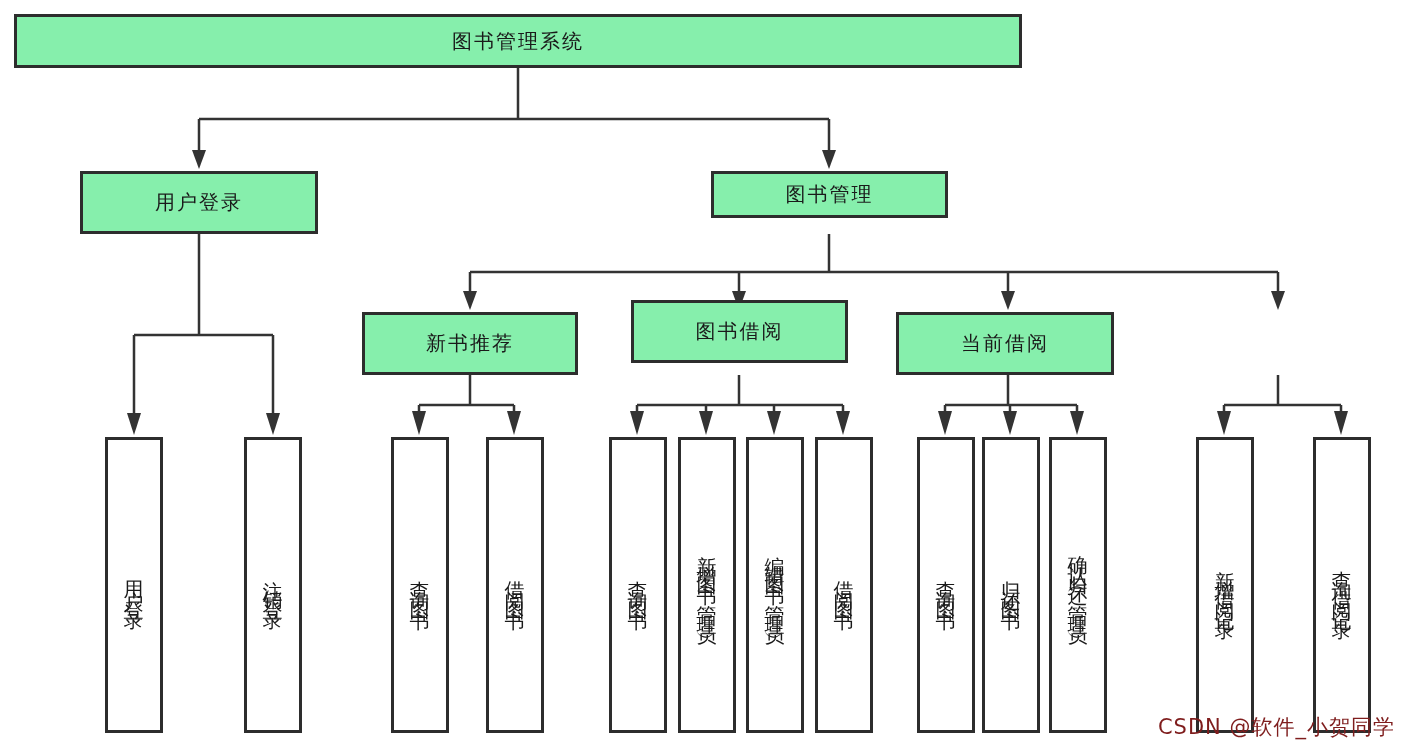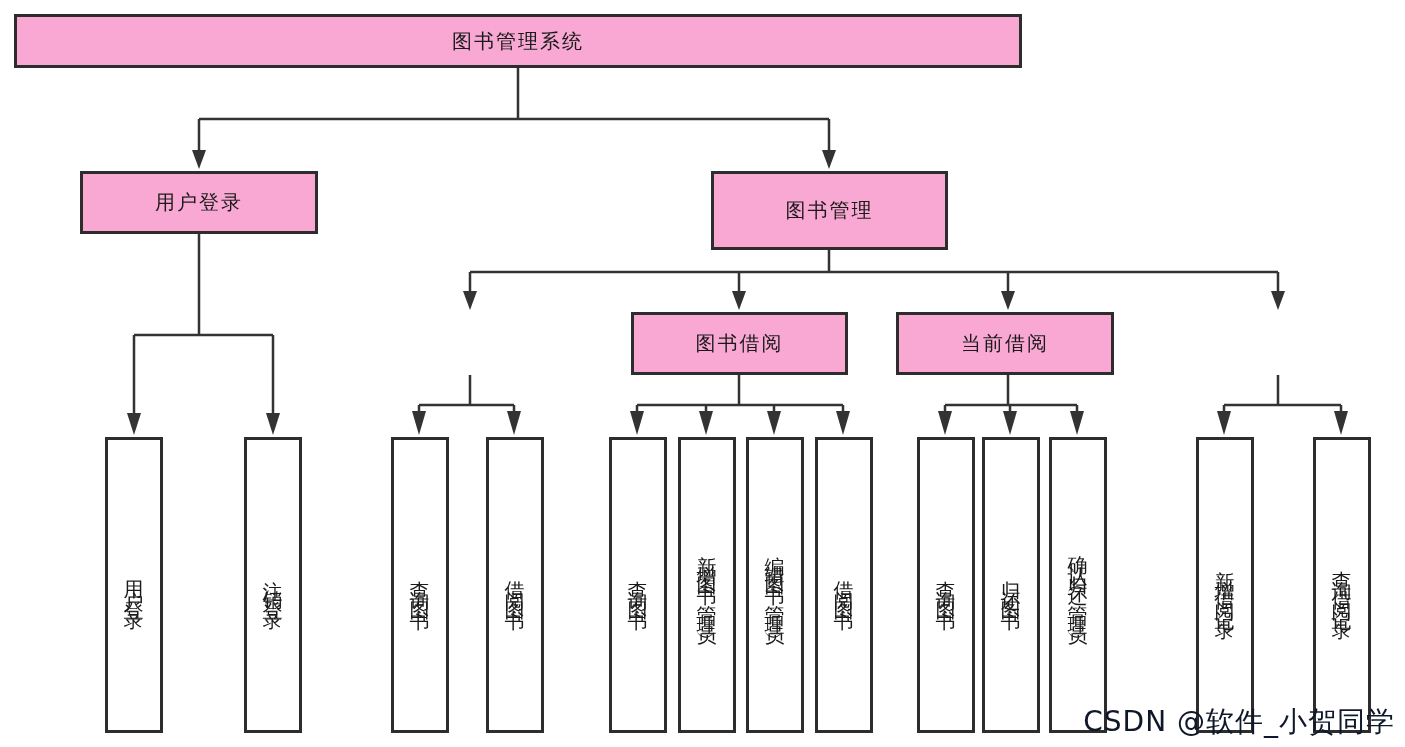--- a/index.html
+++ b/index.html
@@ -14,21 +14,21 @@
   #wires {
     position: absolute;
     left: 0; top: 0;
     width: 1405px; height: 747px;
     pointer-events: none;
   }
   .hnode {
     position: absolute;
     box-sizing: border-box;
     border: 3px solid #2d2d2d;
-    background: #f9a8d4;
+    background: #86efac;
     display: flex;
     align-items: center;
     justify-content: center;
     font-size: 20px;
     color: #1a1a1a;
     letter-spacing: 2px;
     z-index: 2;
   }
   .vnode {
     position: absolute;
@@ -49,22 +49,22 @@
     font-size: 20px;
     line-height: 1;
     letter-spacing: 10px;
     color: #1a1a1a;
     white-space: nowrap;
   }
   #watermark {
     position: absolute;
     right: 10px;
     bottom: 6px;
-    font-size: 28px;
-    color: #0f172a;
+    font-size: 21px;
+    color: #7f1d1d;
     z-index: 5;
     letter-spacing: 1px;
   }
 </style>
 </head>
 <body>
 
 <div id="canvas">
 
   <svg id="wires" viewBox="0 0 1405 747" aria-hidden="true">
@@ -110,25 +110,28 @@
     </g>
   </svg>
 
   <div class="hnode" style="left:14px; top:14px; width:1008px; height:54px;">
     <span>图书管理系统</span>
   </div>
 
   <div class="hnode" style="left:80px; top:171px; width:238px; height:63px;">
     <span>用户登录</span>
   </div>
-  <div class="hnode" style="left:711px; top:171px; width:237px; height:79px;">
+  <div class="hnode" style="left:711px; top:171px; width:237px; height:47px;">
     <span>图书管理</span>
   </div>
 
-  <div class="hnode" style="left:631px; top:312px; width:217px; height:63px;text-align:center;">
+  <div class="hnode" style="left:362px; top:312px; width:216px; height:63px;">
+    <span>新书推荐</span>
+  </div>
+  <div class="hnode" style="left:631px; top:300px; width:217px; height:63px;text-align:center;">
     <span>图书借阅</span>
   </div>
   <div class="hnode" style="left:896px; top:312px; width:218px; height:63px;">
     <span>当前借阅</span>
   </div>
 
   <div class="vnode" style="left:105px;">
     <span class="vlabel">用户登录</span>
   </div>
   <div class="vnode" style="left:244px;">

